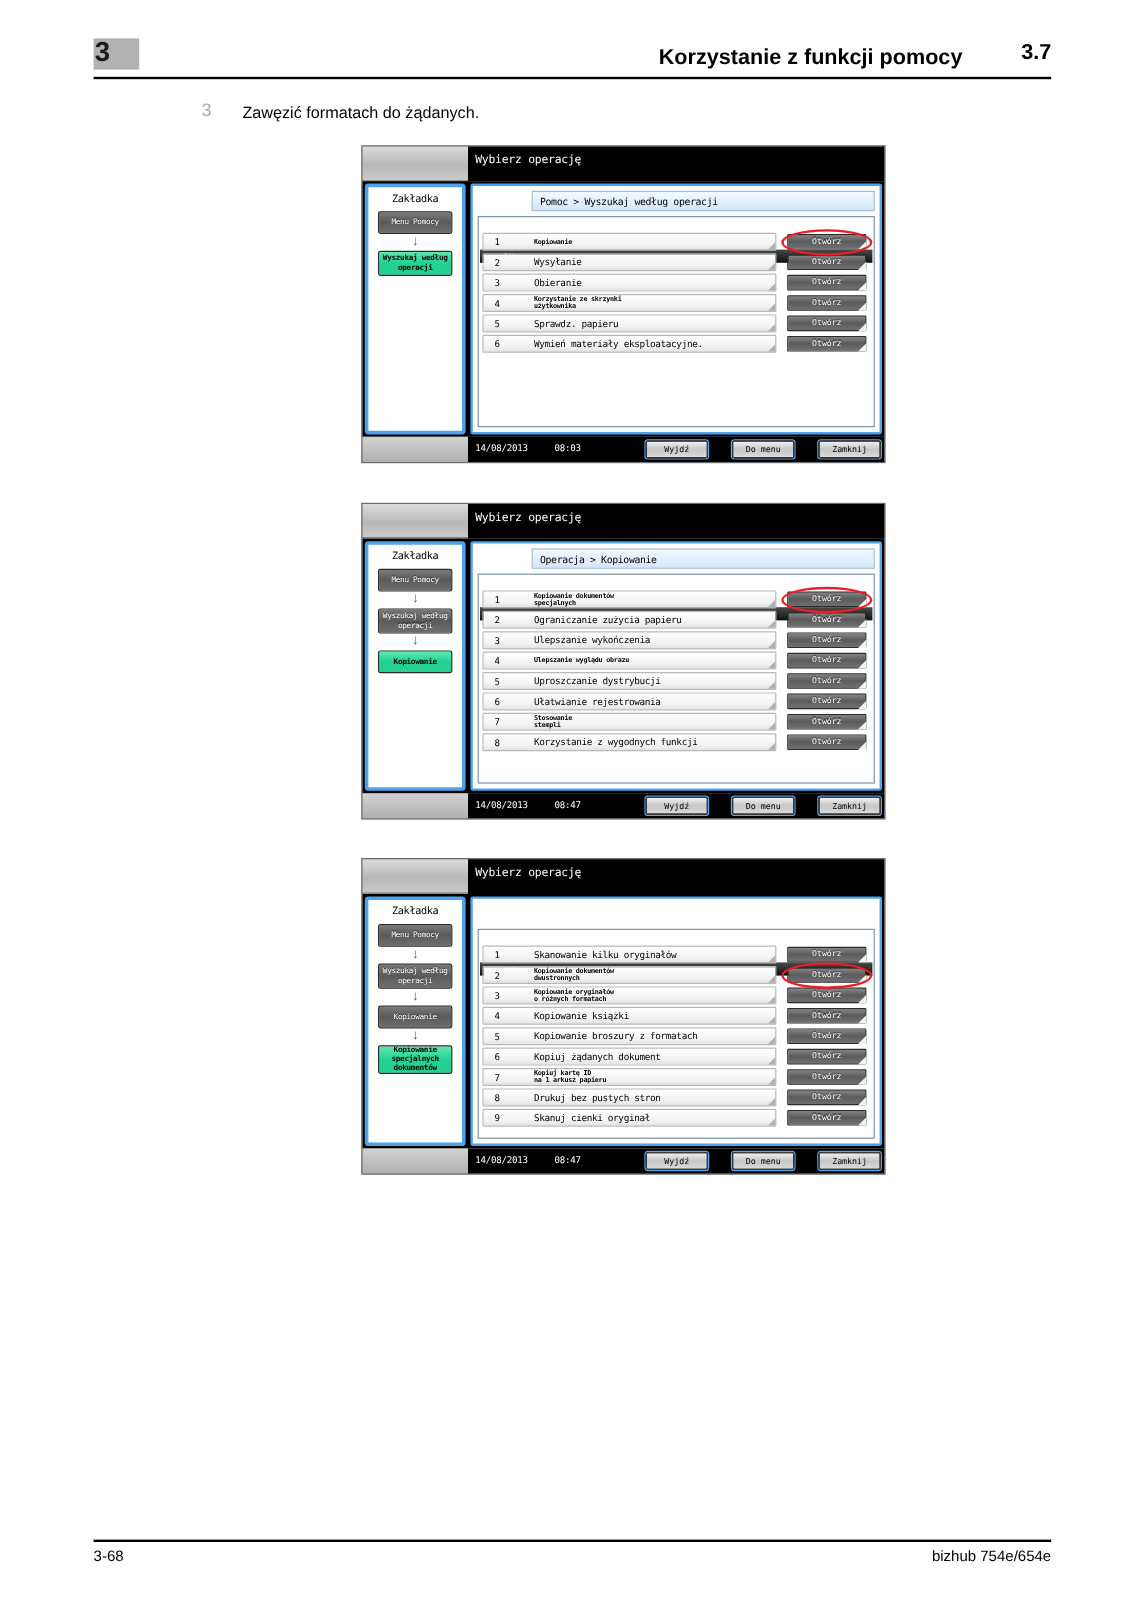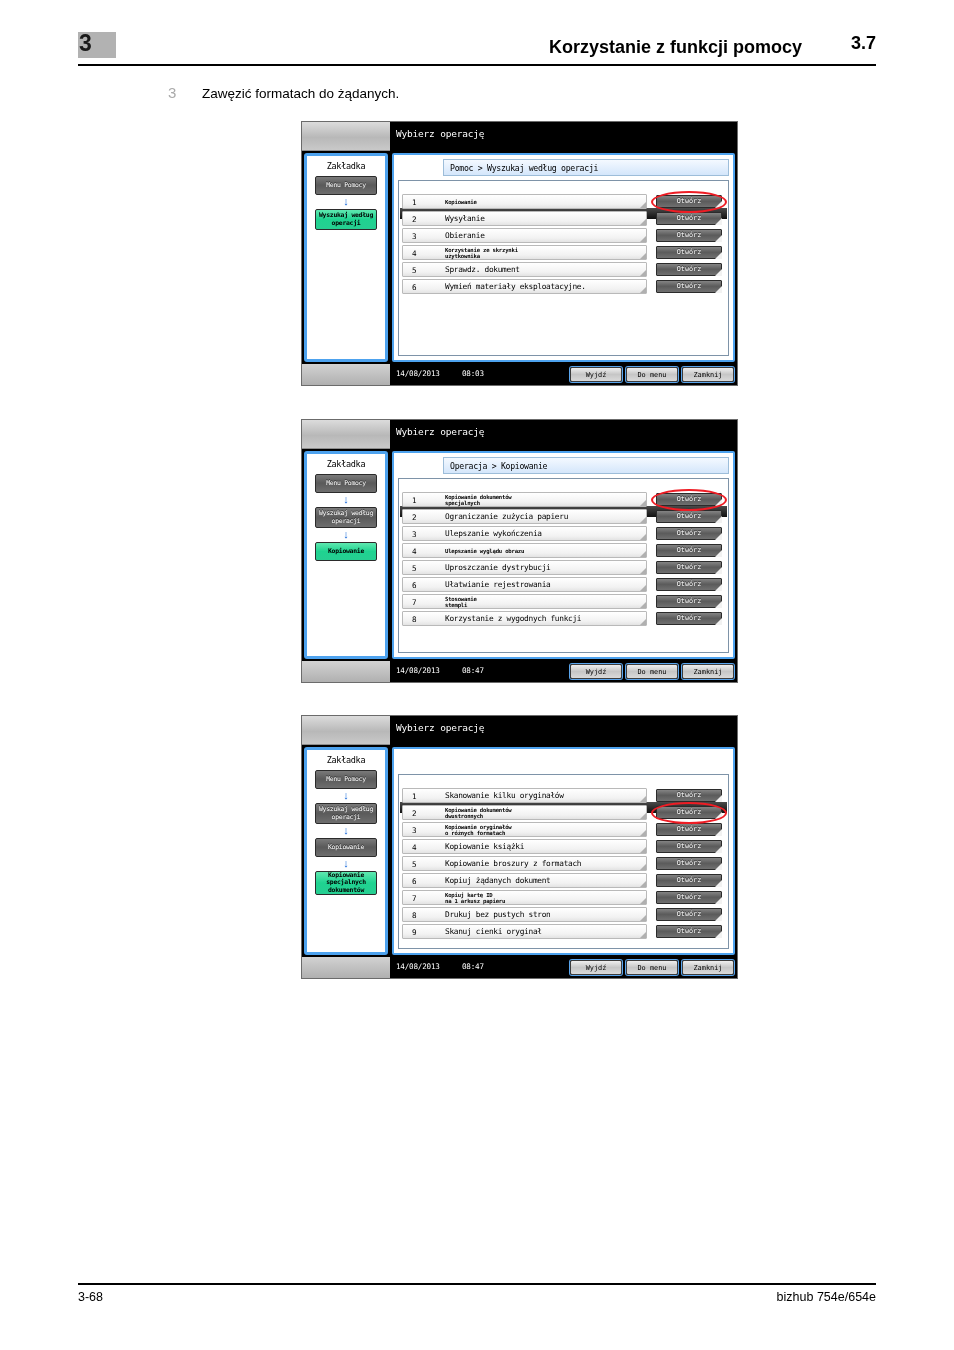--- a/index.html
+++ b/index.html
@@ -388,21 +388,21 @@
     font-size: 7.6px;
     font-family: "DejaVu Sans Mono", monospace;
     letter-spacing: -0.2px;
   }
   .botbtns {
     position: absolute;
     right: 3px;
     top: 2px;
     height: 17px;
     display: flex;
-    gap: 4px;
+    gap: 20px;
     align-items: center;
   }
   .bot-btn {
     width: 52px;
     height: 15px;
     background: linear-gradient(#efefef, #c6c6c6 50%, #dadada);
     border: 1px solid #3c3c3c;
     border-radius: 2px;
     box-shadow: 0 0 0 1px #5aa6ef;
     box-sizing: border-box;
@@ -515,21 +515,21 @@
 użytkownika</div>
                 <div class="open-btn">
                   <span>Otwórz</span>
                 </div>
               </div>
               <div class="row">
                 <div class="row-inner">
                   <div class="row-corner"></div>
                 </div>
                 <div class="row-num">5</div>
-                <div class="row-label">Sprawdz. dokument</div>
+                <div class="row-label">Sprawdz. papieru</div>
                 <div class="open-btn">
                   <span>Otwórz</span>
                 </div>
               </div>
               <div class="row">
                 <div class="row-inner">
                   <div class="row-corner"></div>
                 </div>
                 <div class="row-num">6</div>
                 <div class="row-label">Wymień materiały eksploatacyjne.</div>

